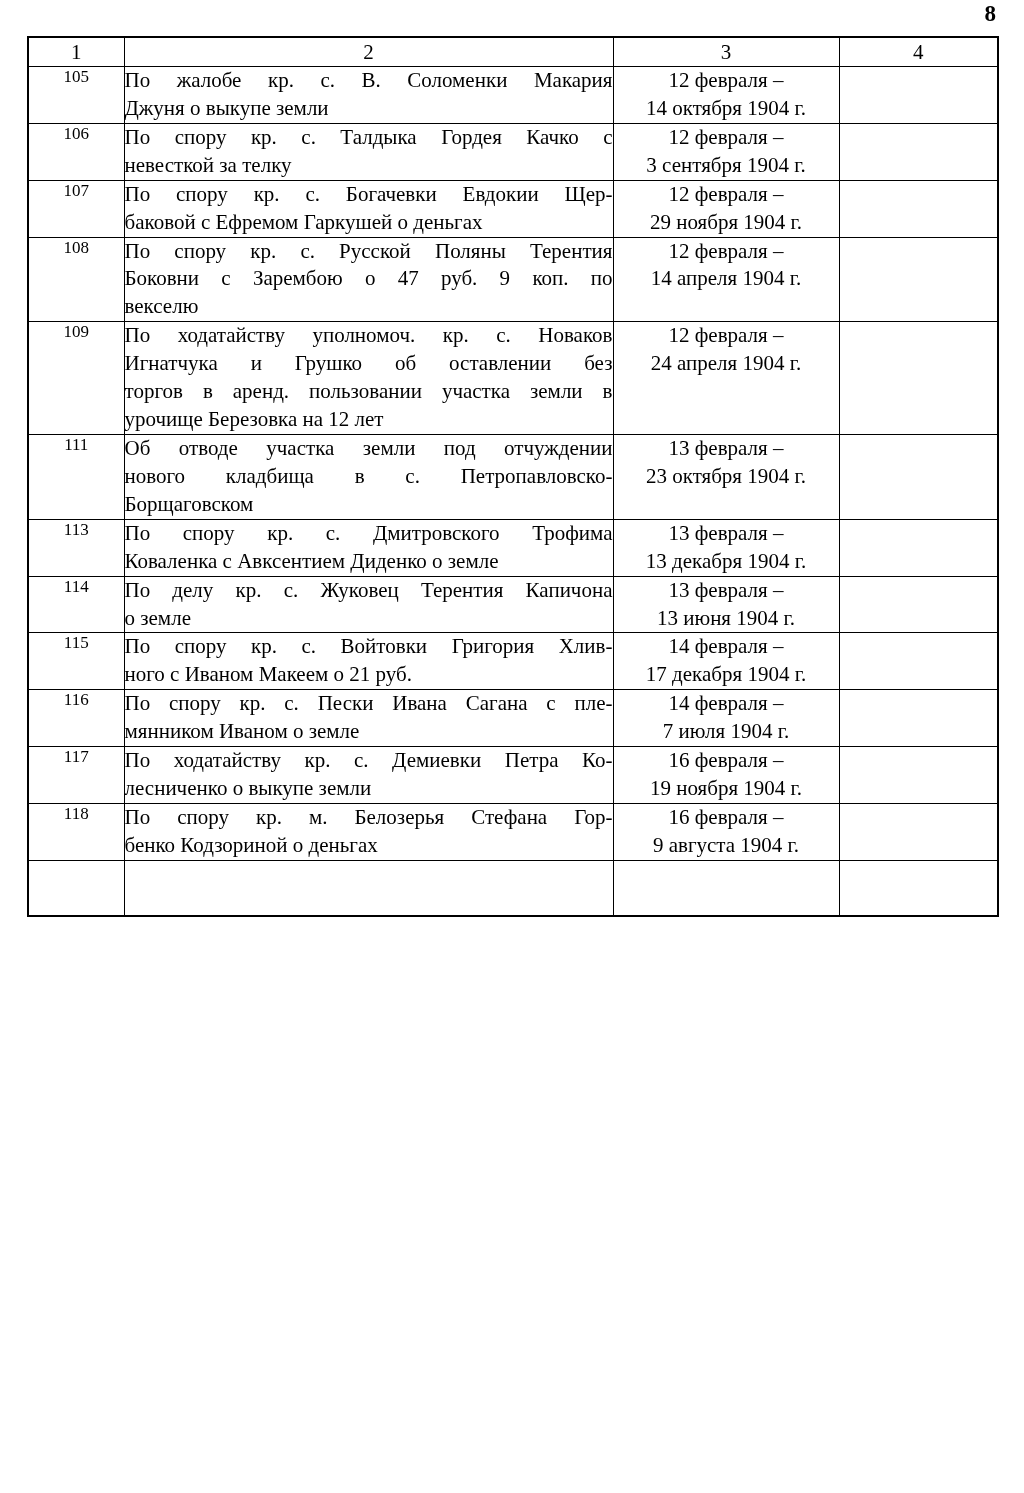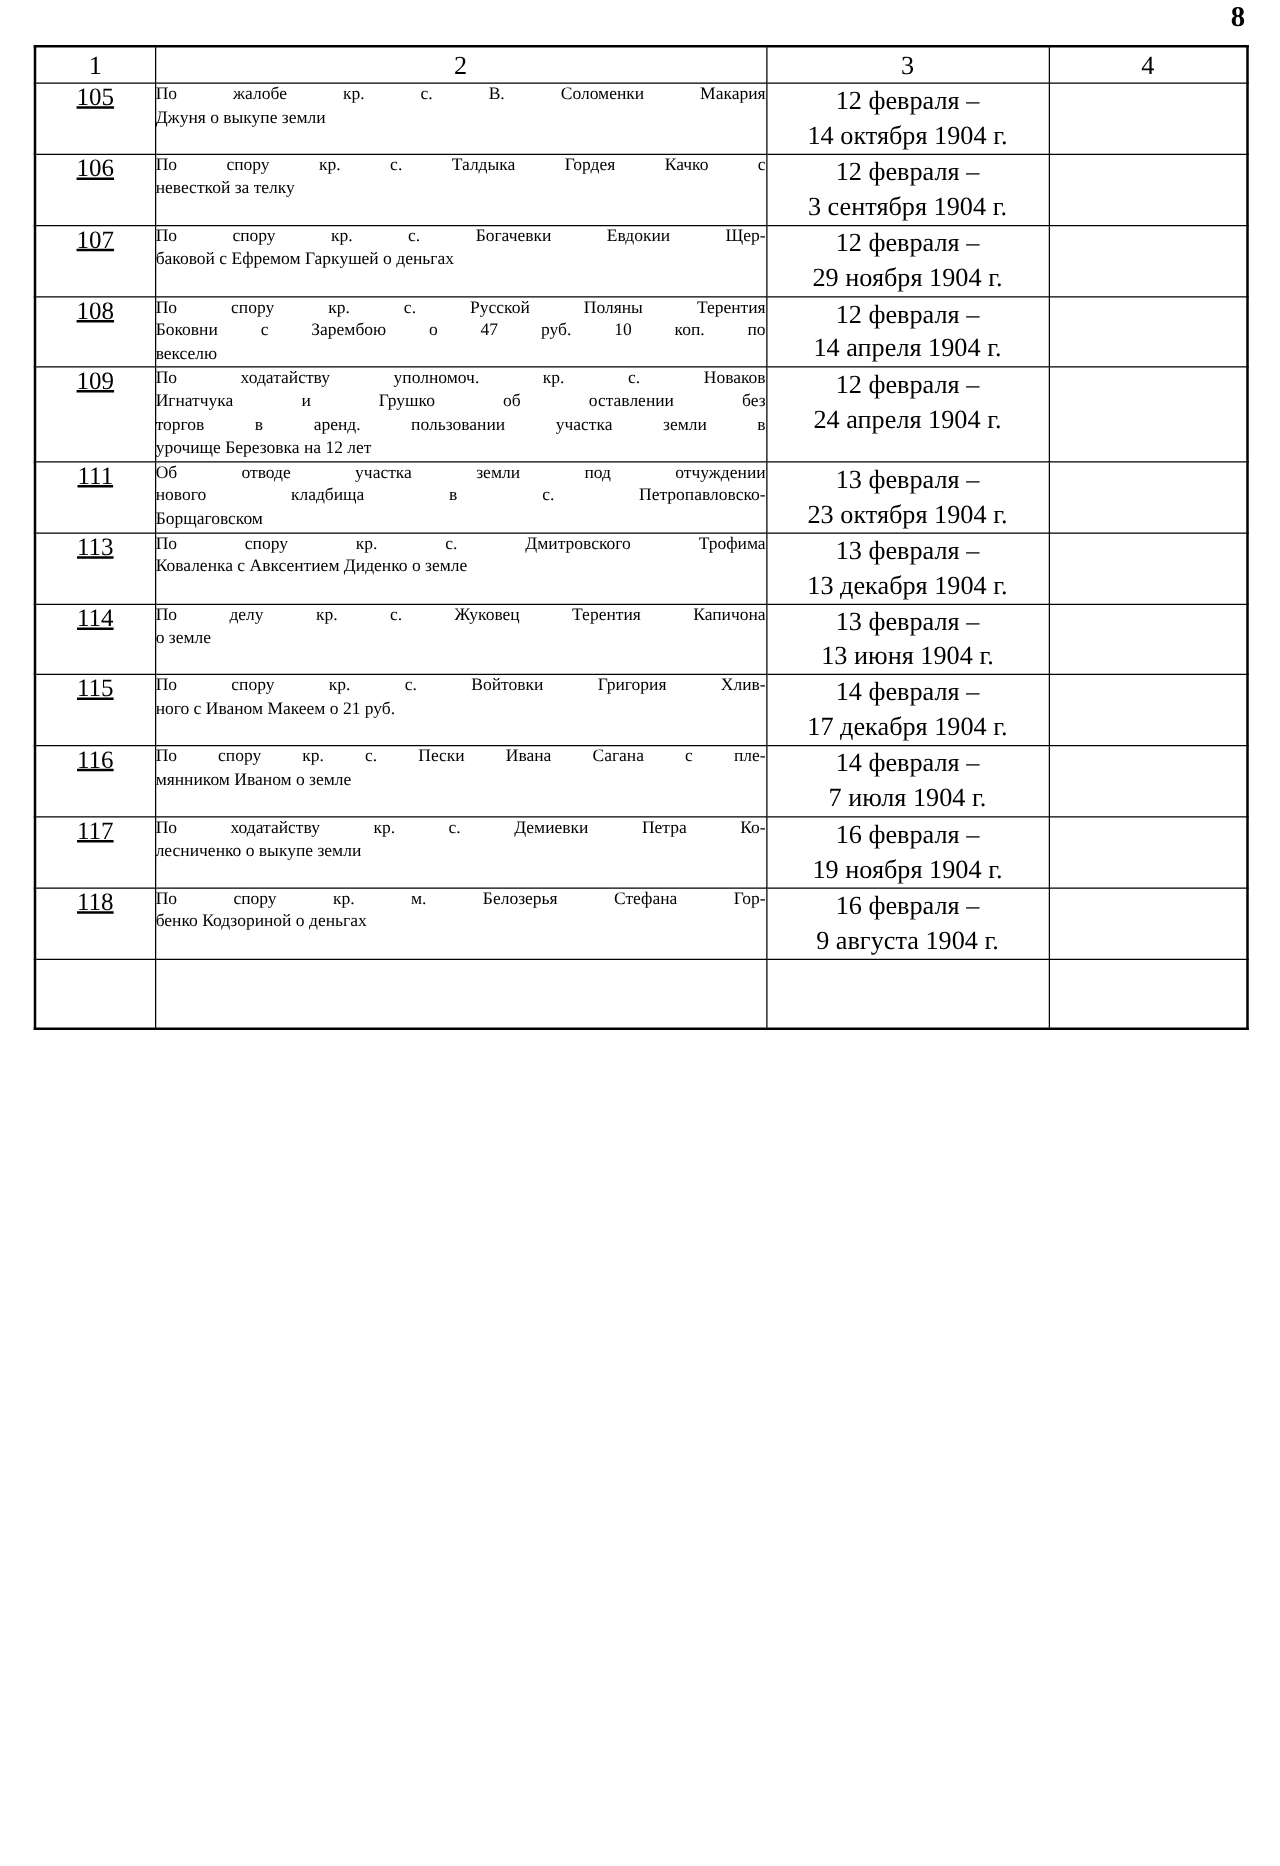--- a/index.html
+++ b/index.html
@@ -65,30 +65,29 @@
     border-bottom: 2.5px solid #000000;
   }
 
   col.c-num   { width: 96px; }
   col.c-body  { width: 489px; }
   col.c-date  { width: 226px; }
   col.c-note  { width: 159px; }
 
   td.cell-num {
     text-align: center;
-    font-size: 20px;
+    font-size: 17px;
     padding-top: 11px;
     padding-bottom: 26px;
     border-top: none;
     border-bottom: none;
-    text-decoration: underline;
   }
 
   td.cell-body {
-    font-size: 14px;
+    font-size: 21px;
     line-height: 1.33;
     text-align: justify;
     text-justify: inter-word;
     padding: 11px 9px 26px 10px;
     border-top: none;
     border-bottom: none;
     hyphens: manual;
   }
 
   td.cell-date {
@@ -183,21 +182,21 @@
           <td class="cell-date">
             <span class="date-line">12 февраля –</span>
             <span class="date-line">29 ноября 1904 г.</span>
           </td>
           <td class="cell-note"></td>
         </tr>
         <tr>
           <td class="cell-num">108</td>
           <td class="cell-body">
             <span class="body-line justify">По спору  кр. с.  Русской Поляны Терентия</span>
-            <span class="body-line justify">Боковни с Зарембою о 47 руб. 10 коп. по</span>
+            <span class="body-line justify">Боковни с Зарембою о 47 руб. 9 коп. по</span>
             <span class="body-line last">векселю</span>
           </td>
           <td class="cell-date">
             <span class="date-line">12 февраля –</span>
             <span class="date-line">14 апреля 1904 г.</span>
           </td>
           <td class="cell-note"></td>
         </tr>
         <tr>
           <td class="cell-num">109</td>

